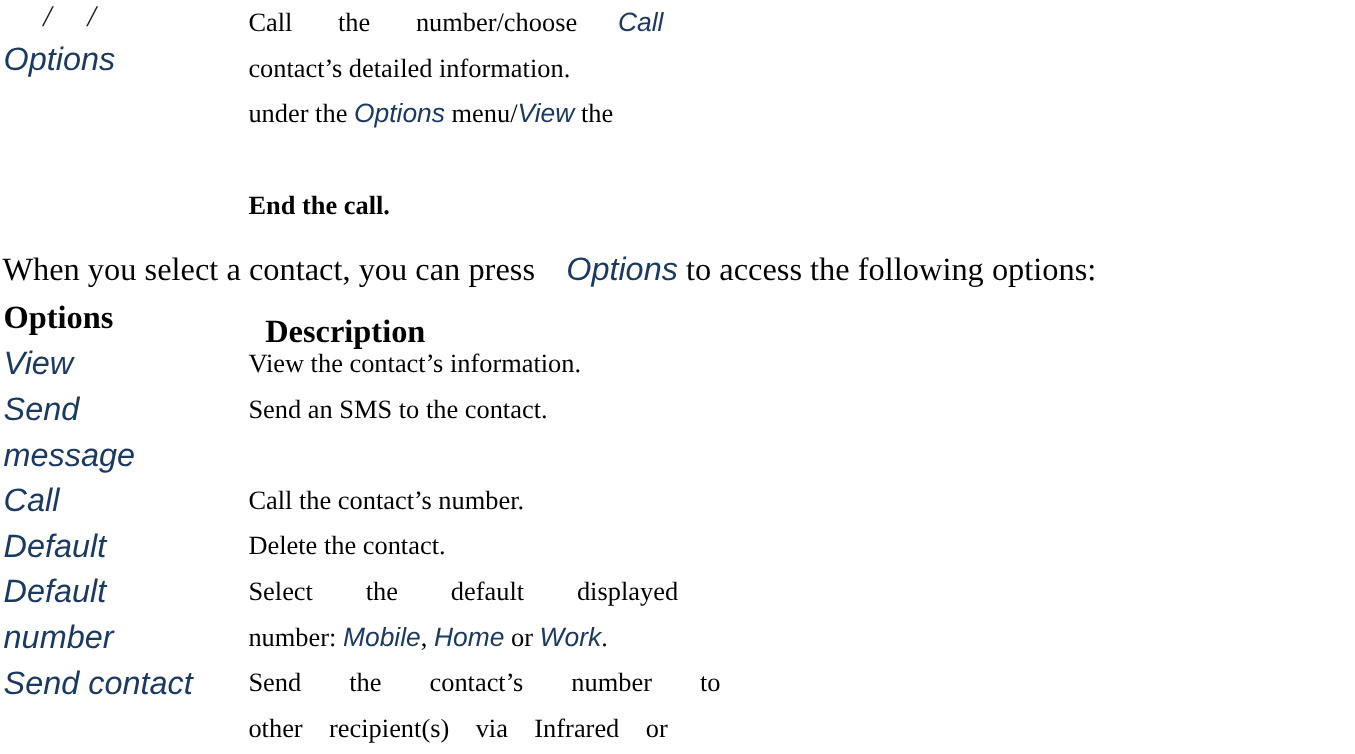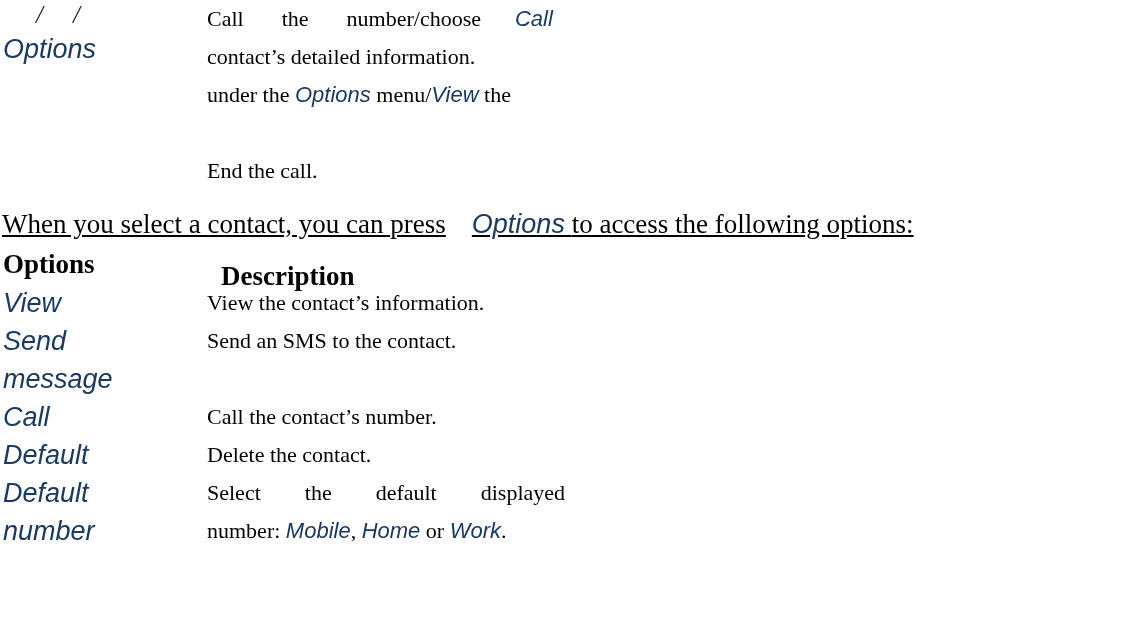--- a/index.html
+++ b/index.html
@@ -87,21 +87,20 @@
   
   .intro {
     position: absolute;
     left: 2px;
     top: 205px;
     width: 1127px;
     font-size: 27px;
     line-height: 38px;
     white-space: nowrap;
     color: #000000;
-    text-decoration: underline;
   }
   .intro .gap { display: inline-block; width: 26px; }
 
   
   .hdr {
     position: absolute;
     left: 3px;
     top: 245px;
     width: 700px;
     font-size: 27px;
@@ -143,21 +142,21 @@
         <div class="slashline">/<span class="slashgap"></span>/</div>
         <div>Options</div>
       </div>
       <div class="col-right">
         <span class="just-line">Call<span style="display:inline-block;width:38px"></span>the<span style="display:inline-block;width:38px"></span>number/choose<span style="display:inline-block;width:34px"></span><span class="kw">Call</span></span>
         <span class="last-line">contact’s detailed information.</span>
         <span class="last-line">under the <span class="kw">Options</span> menu/<span class="kw">View</span> the</span>
       </div>
     </div>
 
-    <div class="row" style="height:46px;">
+    <div class="row" style="height:46px;font-weight:bold;">
       <div class="col-left"></div>
       <div class="col-right nojust">
         <span class="last-line">End the call.</span>
       </div>
     </div>
 
   </div>
 
   <div class="intro">
     <span>When you select a contact, you can press</span><span class="gap"></span><span class="kw">Options</span> <span>to access the following options:</span>
@@ -205,16 +204,23 @@
       <div class="col-left">
         <div>Default</div>
         <div>number</div>
       </div>
       <div class="col-right">
         <span class="just-line">Select<span style="display:inline-block;width:44px"></span>the<span style="display:inline-block;width:44px"></span>default<span style="display:inline-block;width:44px"></span>displayed</span>
         <span class="last-line"><span>number: </span><span class="kw">Mobile</span><span>, </span><span class="kw">Home</span><span> or </span><span class="kw">Work</span><span>.</span></span>
       </div>
     </div>
 
+    <div class="row" style="height:76px;">
+      <div class="col-left">Send contact</div>
+      <div class="col-right">
+        <span class="just-line">Send<span style="display:inline-block;width:40px"></span>the<span style="display:inline-block;width:40px"></span>contact’s<span style="display:inline-block;width:40px"></span>number<span style="display:inline-block;width:40px"></span>to</span>
+        <span class="just-line">other<span style="display:inline-block;width:22px"></span>recipient(s)<span style="display:inline-block;width:22px"></span>via<span style="display:inline-block;width:22px"></span>Infrared<span style="display:inline-block;width:22px"></span>or</span>
+      </div>
+    </div>
 
   </div>
 
 </div>
 
 </body></html>

